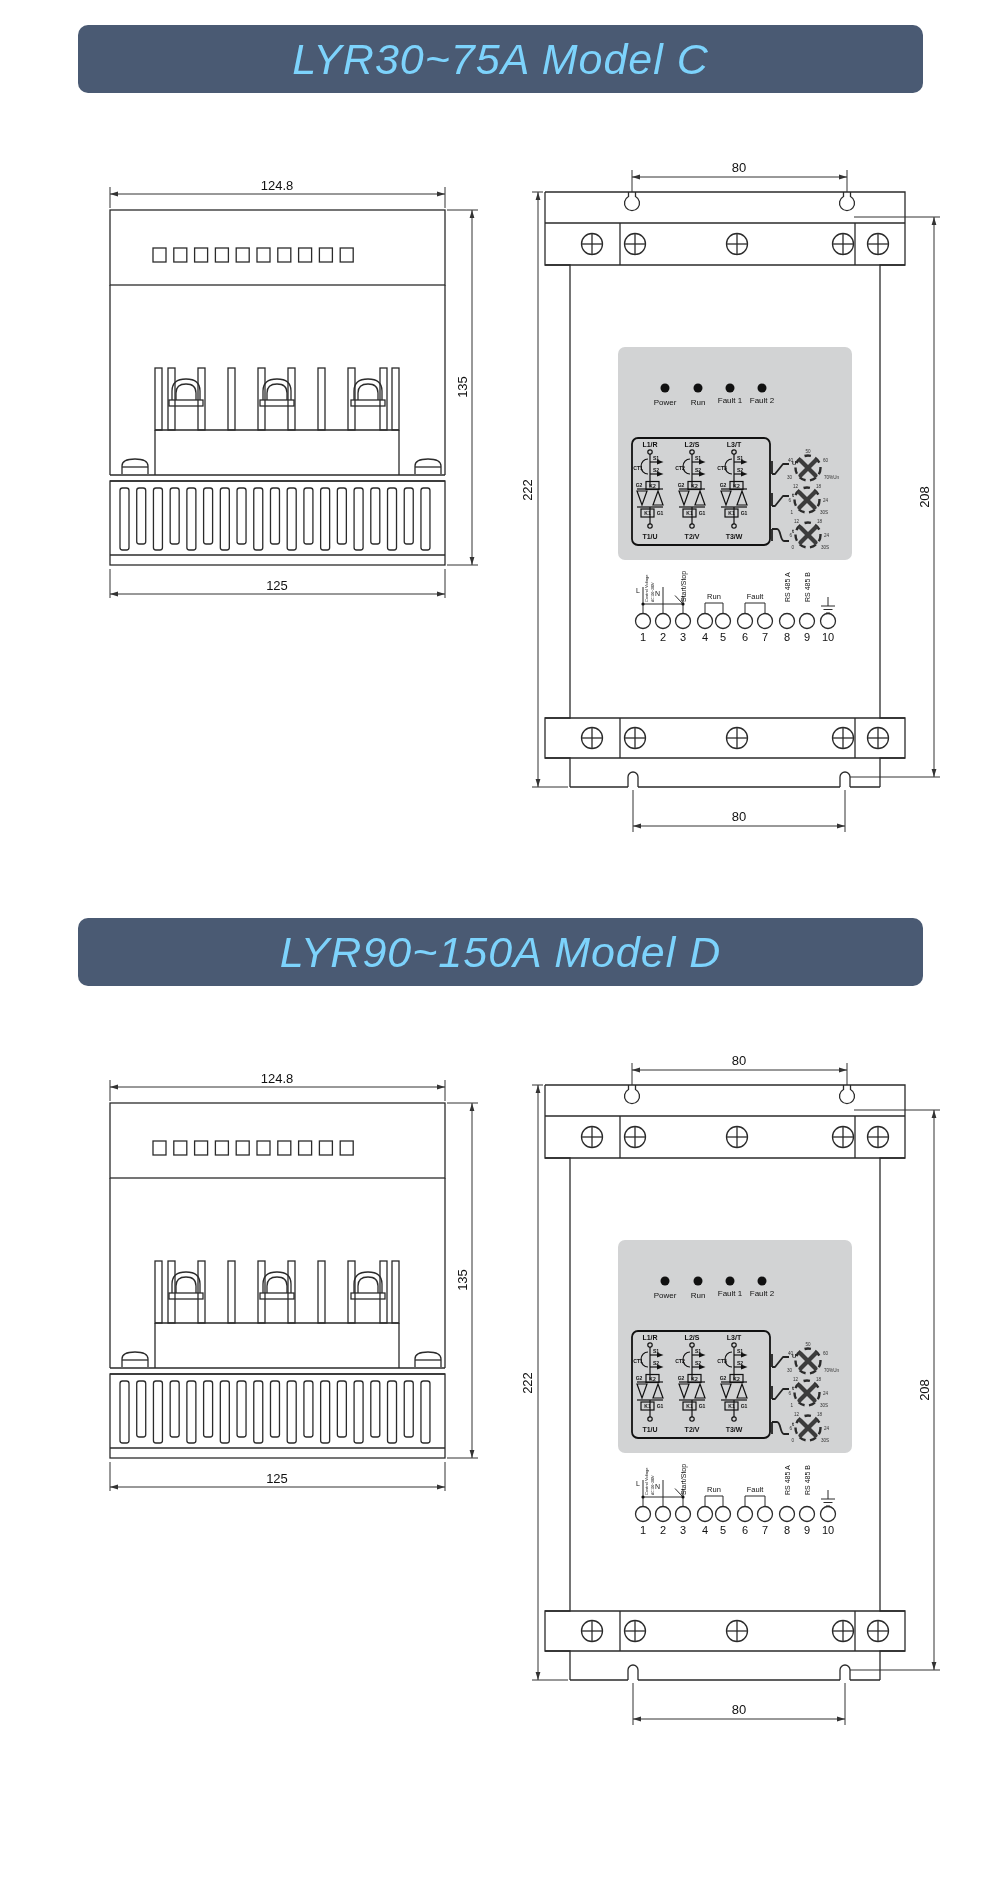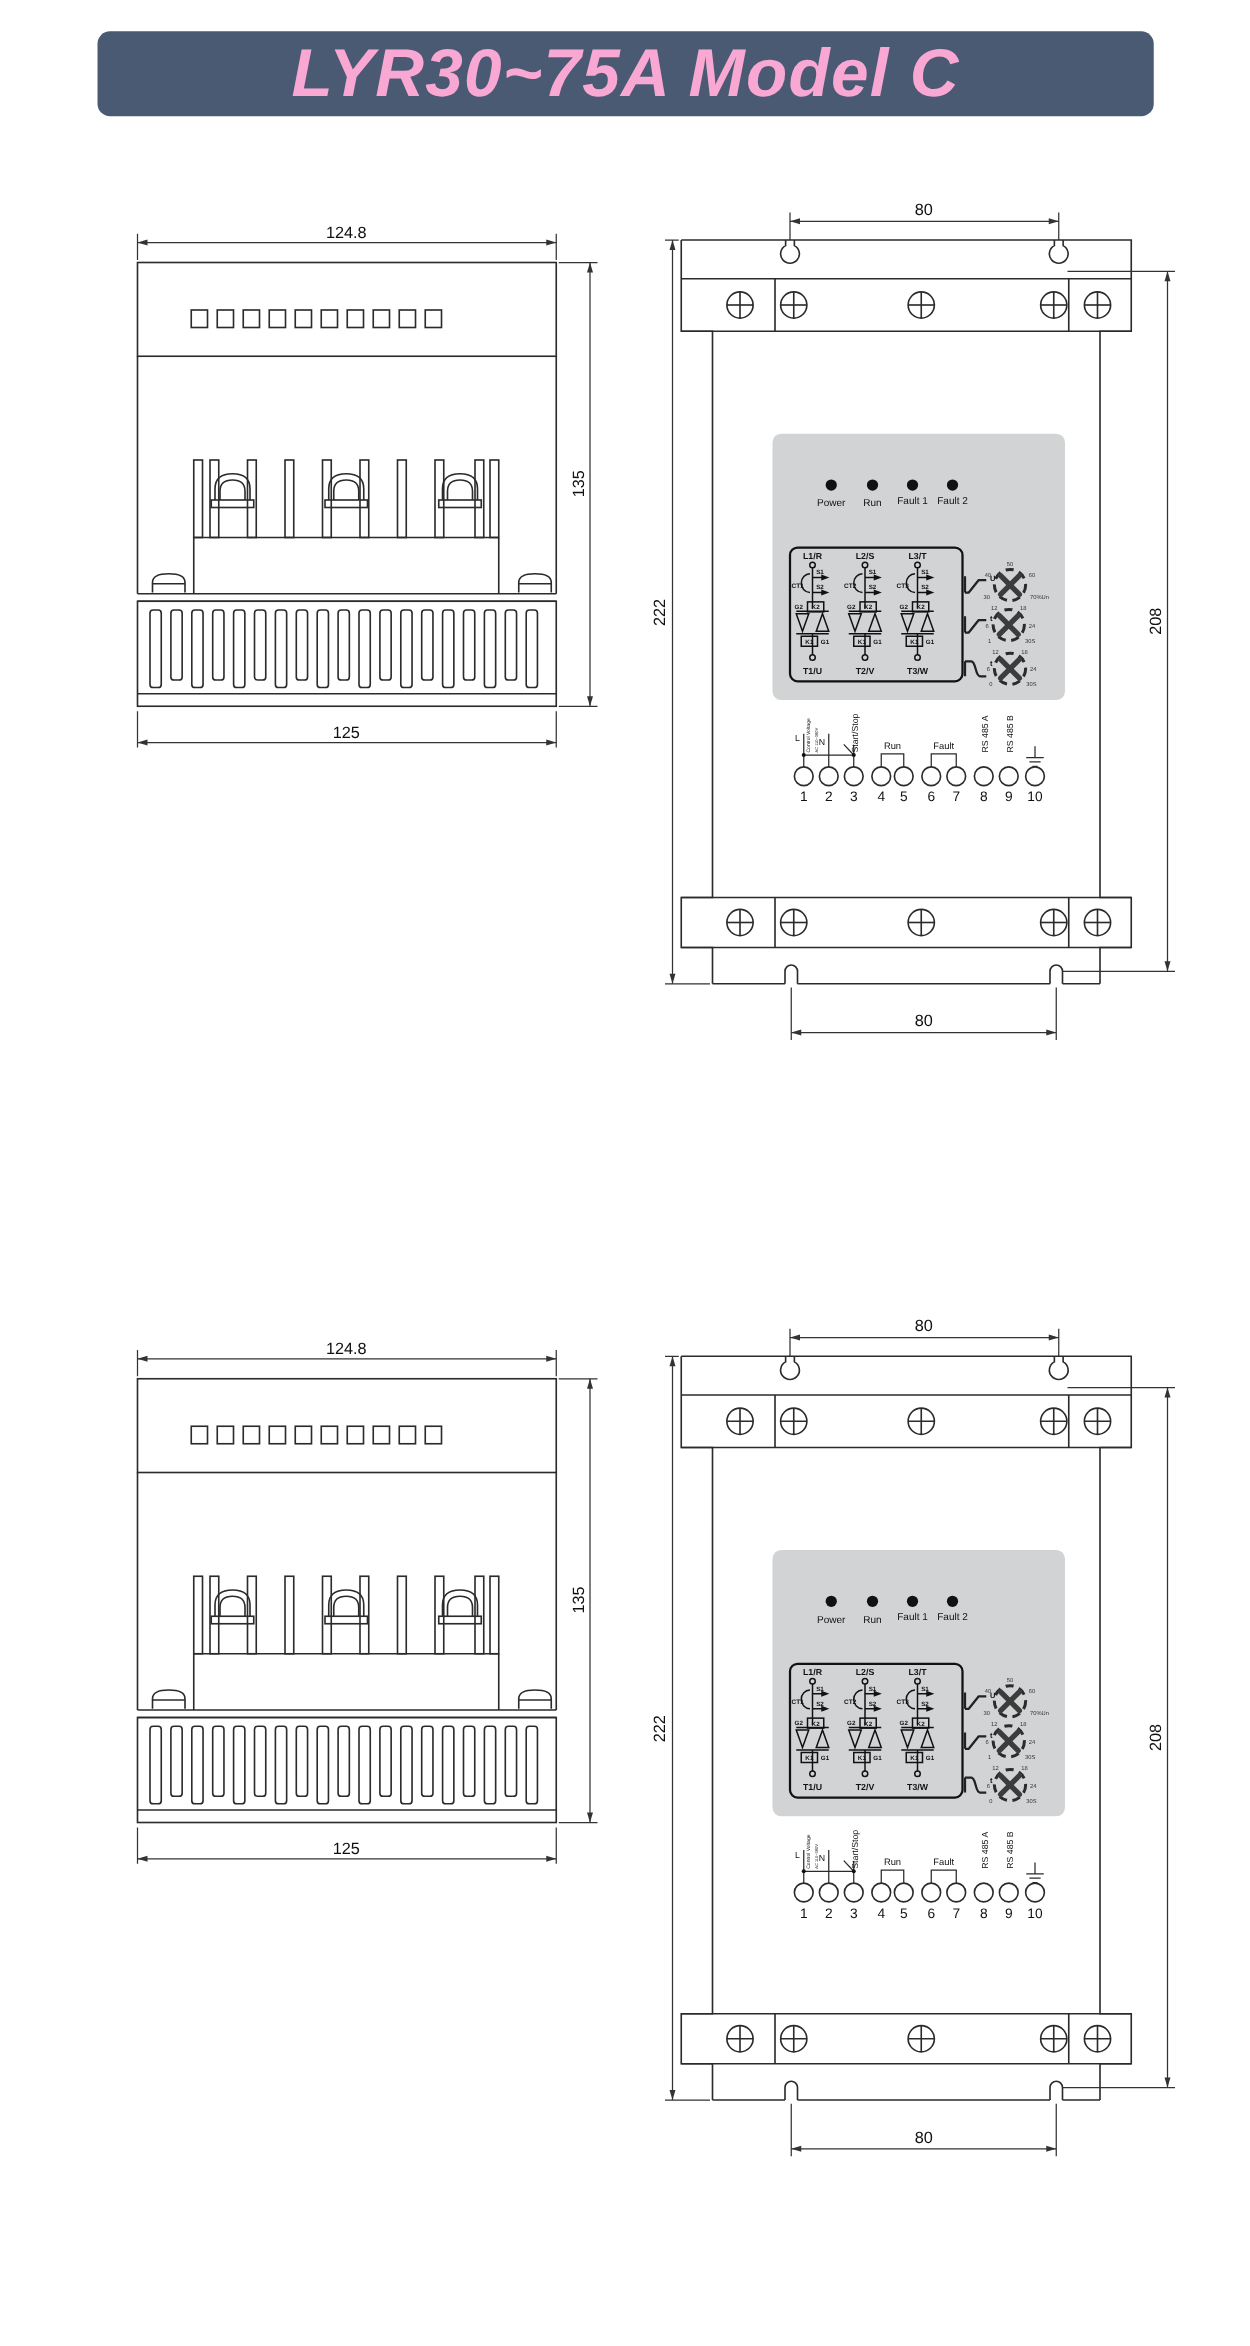--- a/index.html
+++ b/index.html
@@ -1,21 +1,21 @@
 <!DOCTYPE html>
 <html><head>
 <meta charset="utf-8">
 <style>
   html,body{margin:0;padding:0;}
   body{width:1000px;height:1877px;background:#ffffff;font-family:"Liberation Sans",sans-serif;overflow:hidden;}
   .page{position:relative;width:1000px;height:1877px;}
   .section{position:relative;width:1000px;height:893px;}
   .banner{position:absolute;left:78px;top:25px;width:845px;height:68px;background:#4a5a73;
           border-radius:10px;display:flex;align-items:center;justify-content:center;}
-  .banner span{color:#f9a8d4;font-style:italic;font-weight:bold;font-size:54px;letter-spacing:1px;}
+  .banner span{color:#7dd3fc;font-style:italic;font-weight:normal;font-size:43px;letter-spacing:1px;}
   .section svg{position:absolute;}
   .sideview{left:70px;top:150px;}
   .frontview{left:520px;top:150px;}
   svg text{font-family:"Liberation Sans",sans-serif;fill:#111;}
   .ln, .gln{stroke:#2b2b2b;stroke-width:1.3;fill:none;}
   .lnt{stroke:#2b2b2b;stroke-width:1;fill:none;}
   .d{stroke:#333;stroke-width:1;fill:none;}
   .ar{fill:#333;stroke:none;}
   .c{stroke:#111;stroke-width:1.2;fill:none;}
   .cf{fill:#111;stroke:none;}
@@ -434,20 +434,23 @@
         <path class="d" d="M113,640 V682 M325,640 V682"></path>
         <line class="d" x1="113" y1="676" x2="325" y2="676"></line>
         <polygon class="ar" points="113,676 121,673.6 121,678.4"></polygon>
         <polygon class="ar" points="325,676 317,673.6 317,678.4"></polygon>
         <text class="t13" x="219" y="671" text-anchor="middle">80</text>
       </g>
     </svg>
   </div>
 
   <div class="section">
+    <div class="banner">
+      <span>LYR90~150A Model D</span>
+    </div>
 
     <svg class="sideview" width="420" height="470" viewBox="0 0 420 470">
 
       <g>
         <path class="d" d="M40,37 V58 M375,37 V58"></path>
         <line class="d" x1="40" y1="44" x2="375" y2="44"></line>
         <polygon class="ar" points="40,44 48,41.6 48,46.4"></polygon>
         <polygon class="ar" points="375,44 367,41.6 367,46.4"></polygon>
         <text class="t13" x="207" y="40" text-anchor="middle">124.8</text>
       </g>

